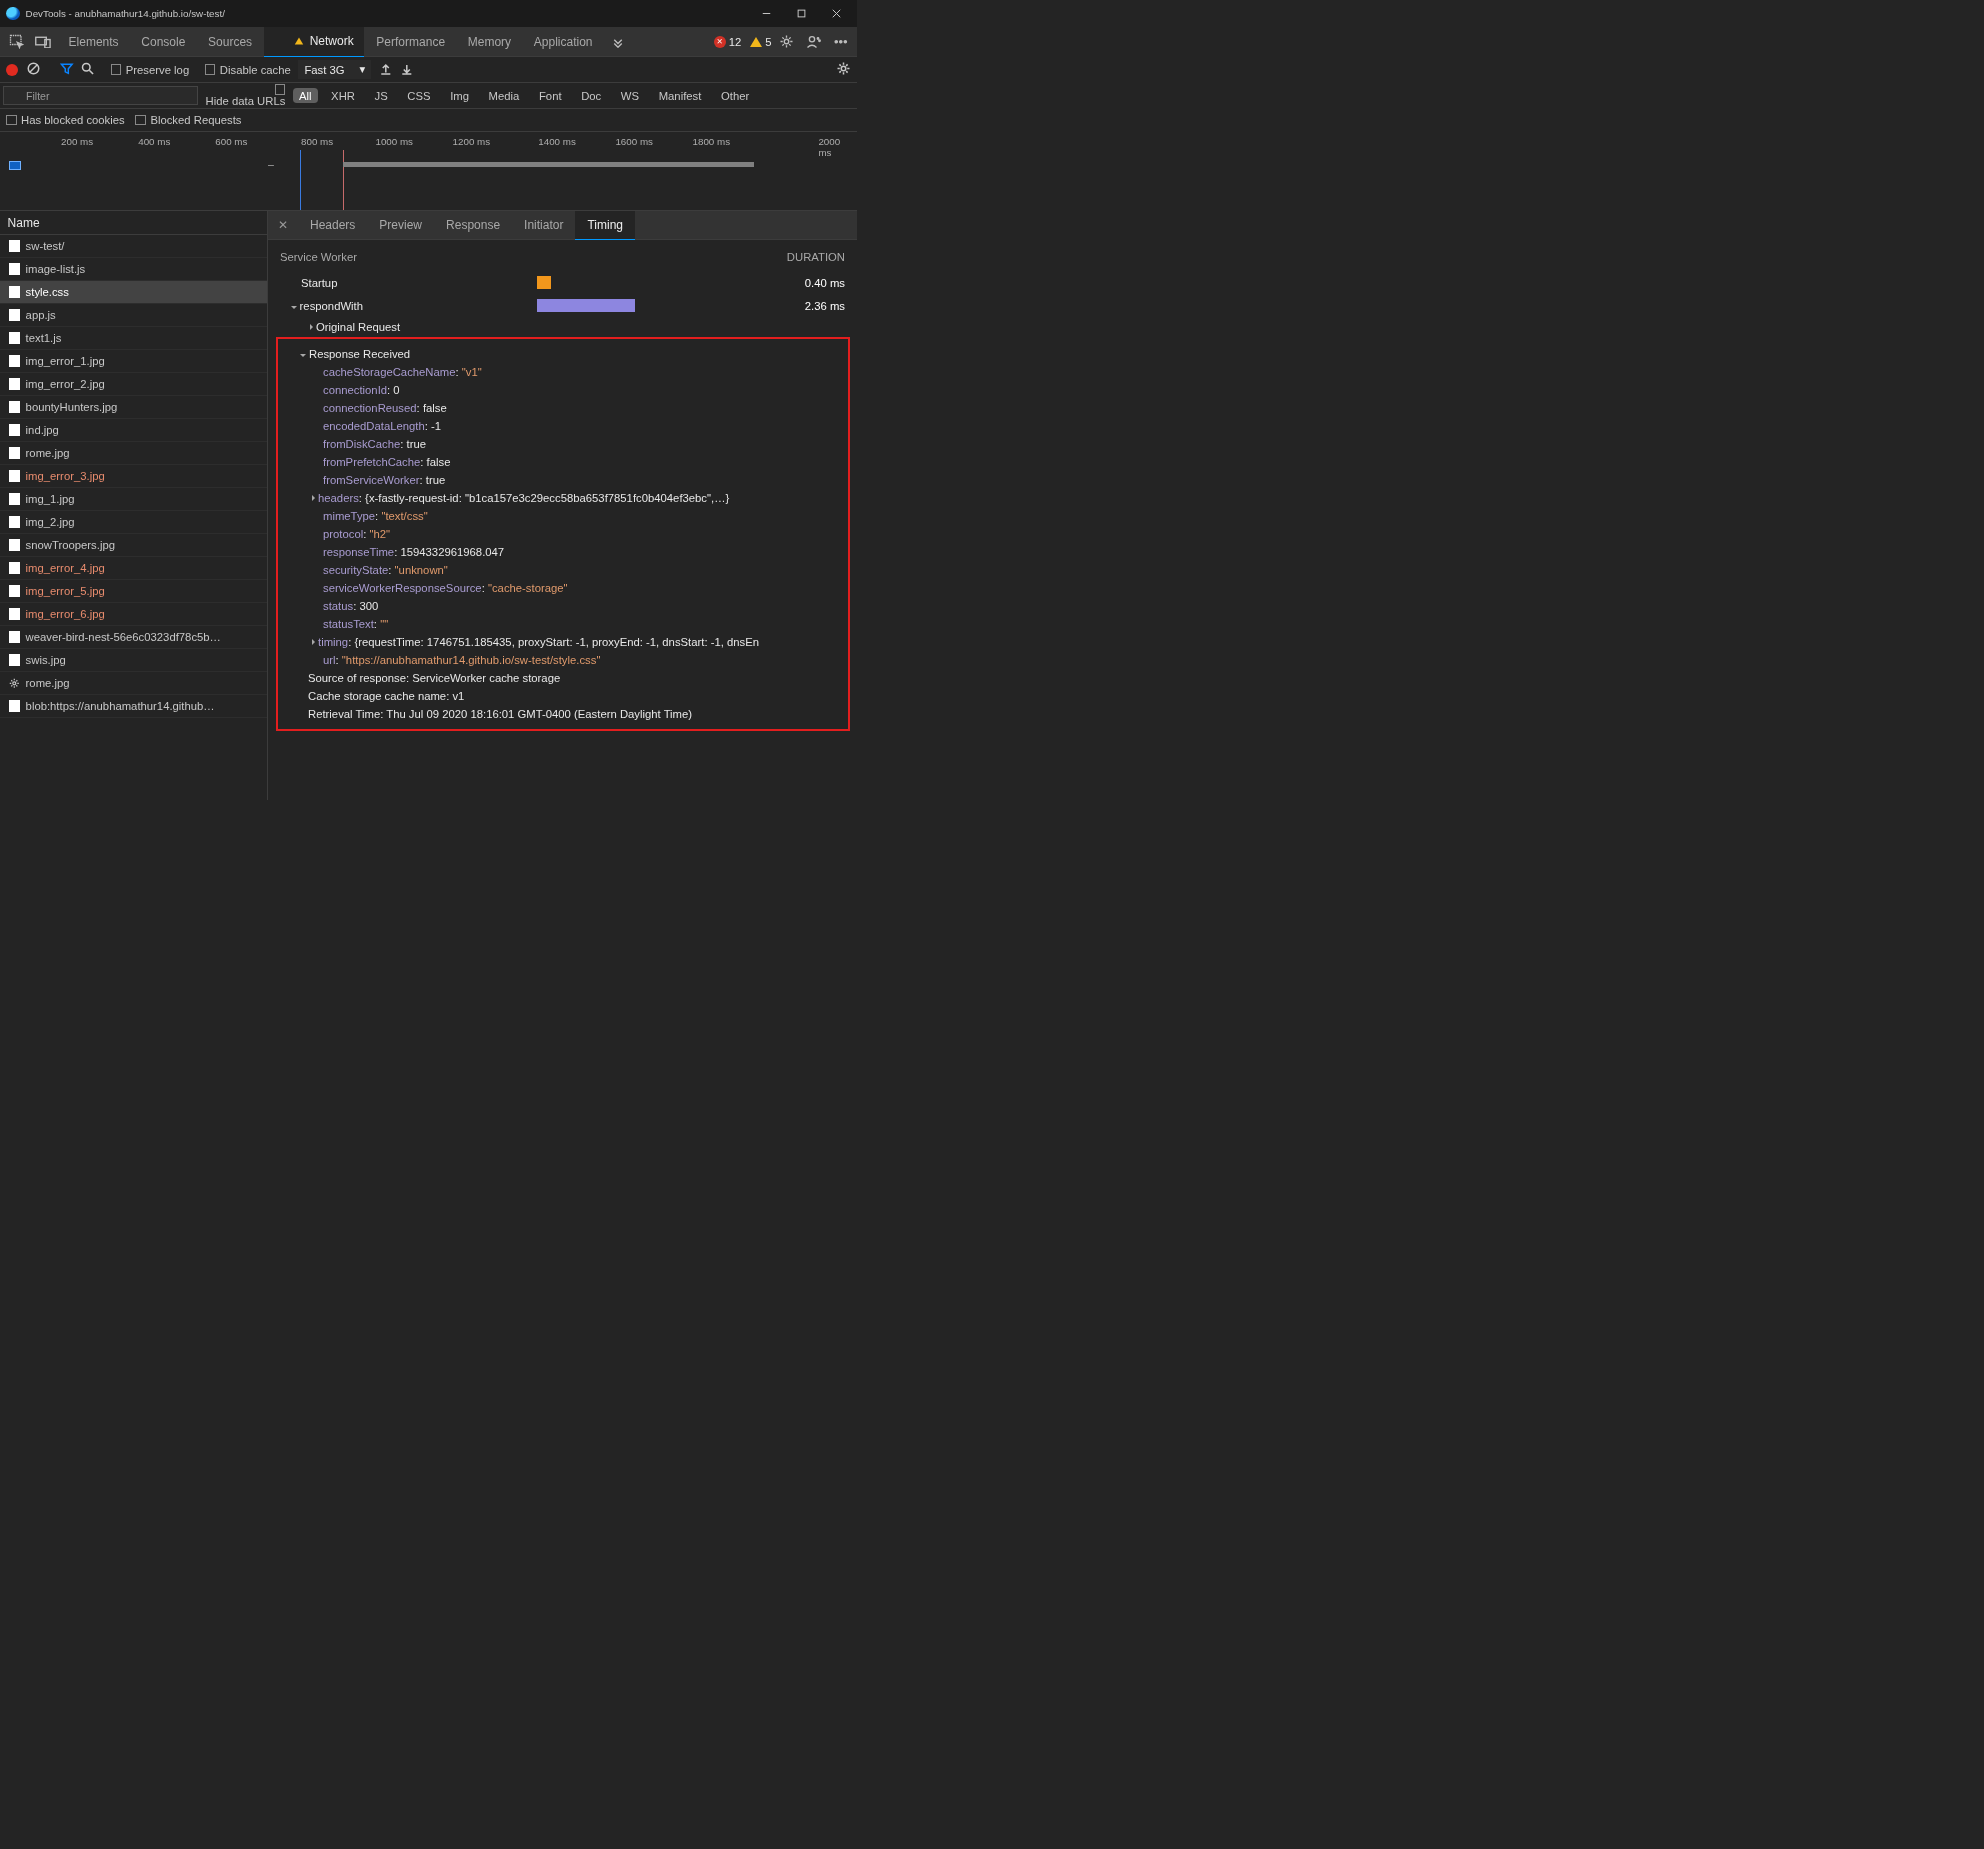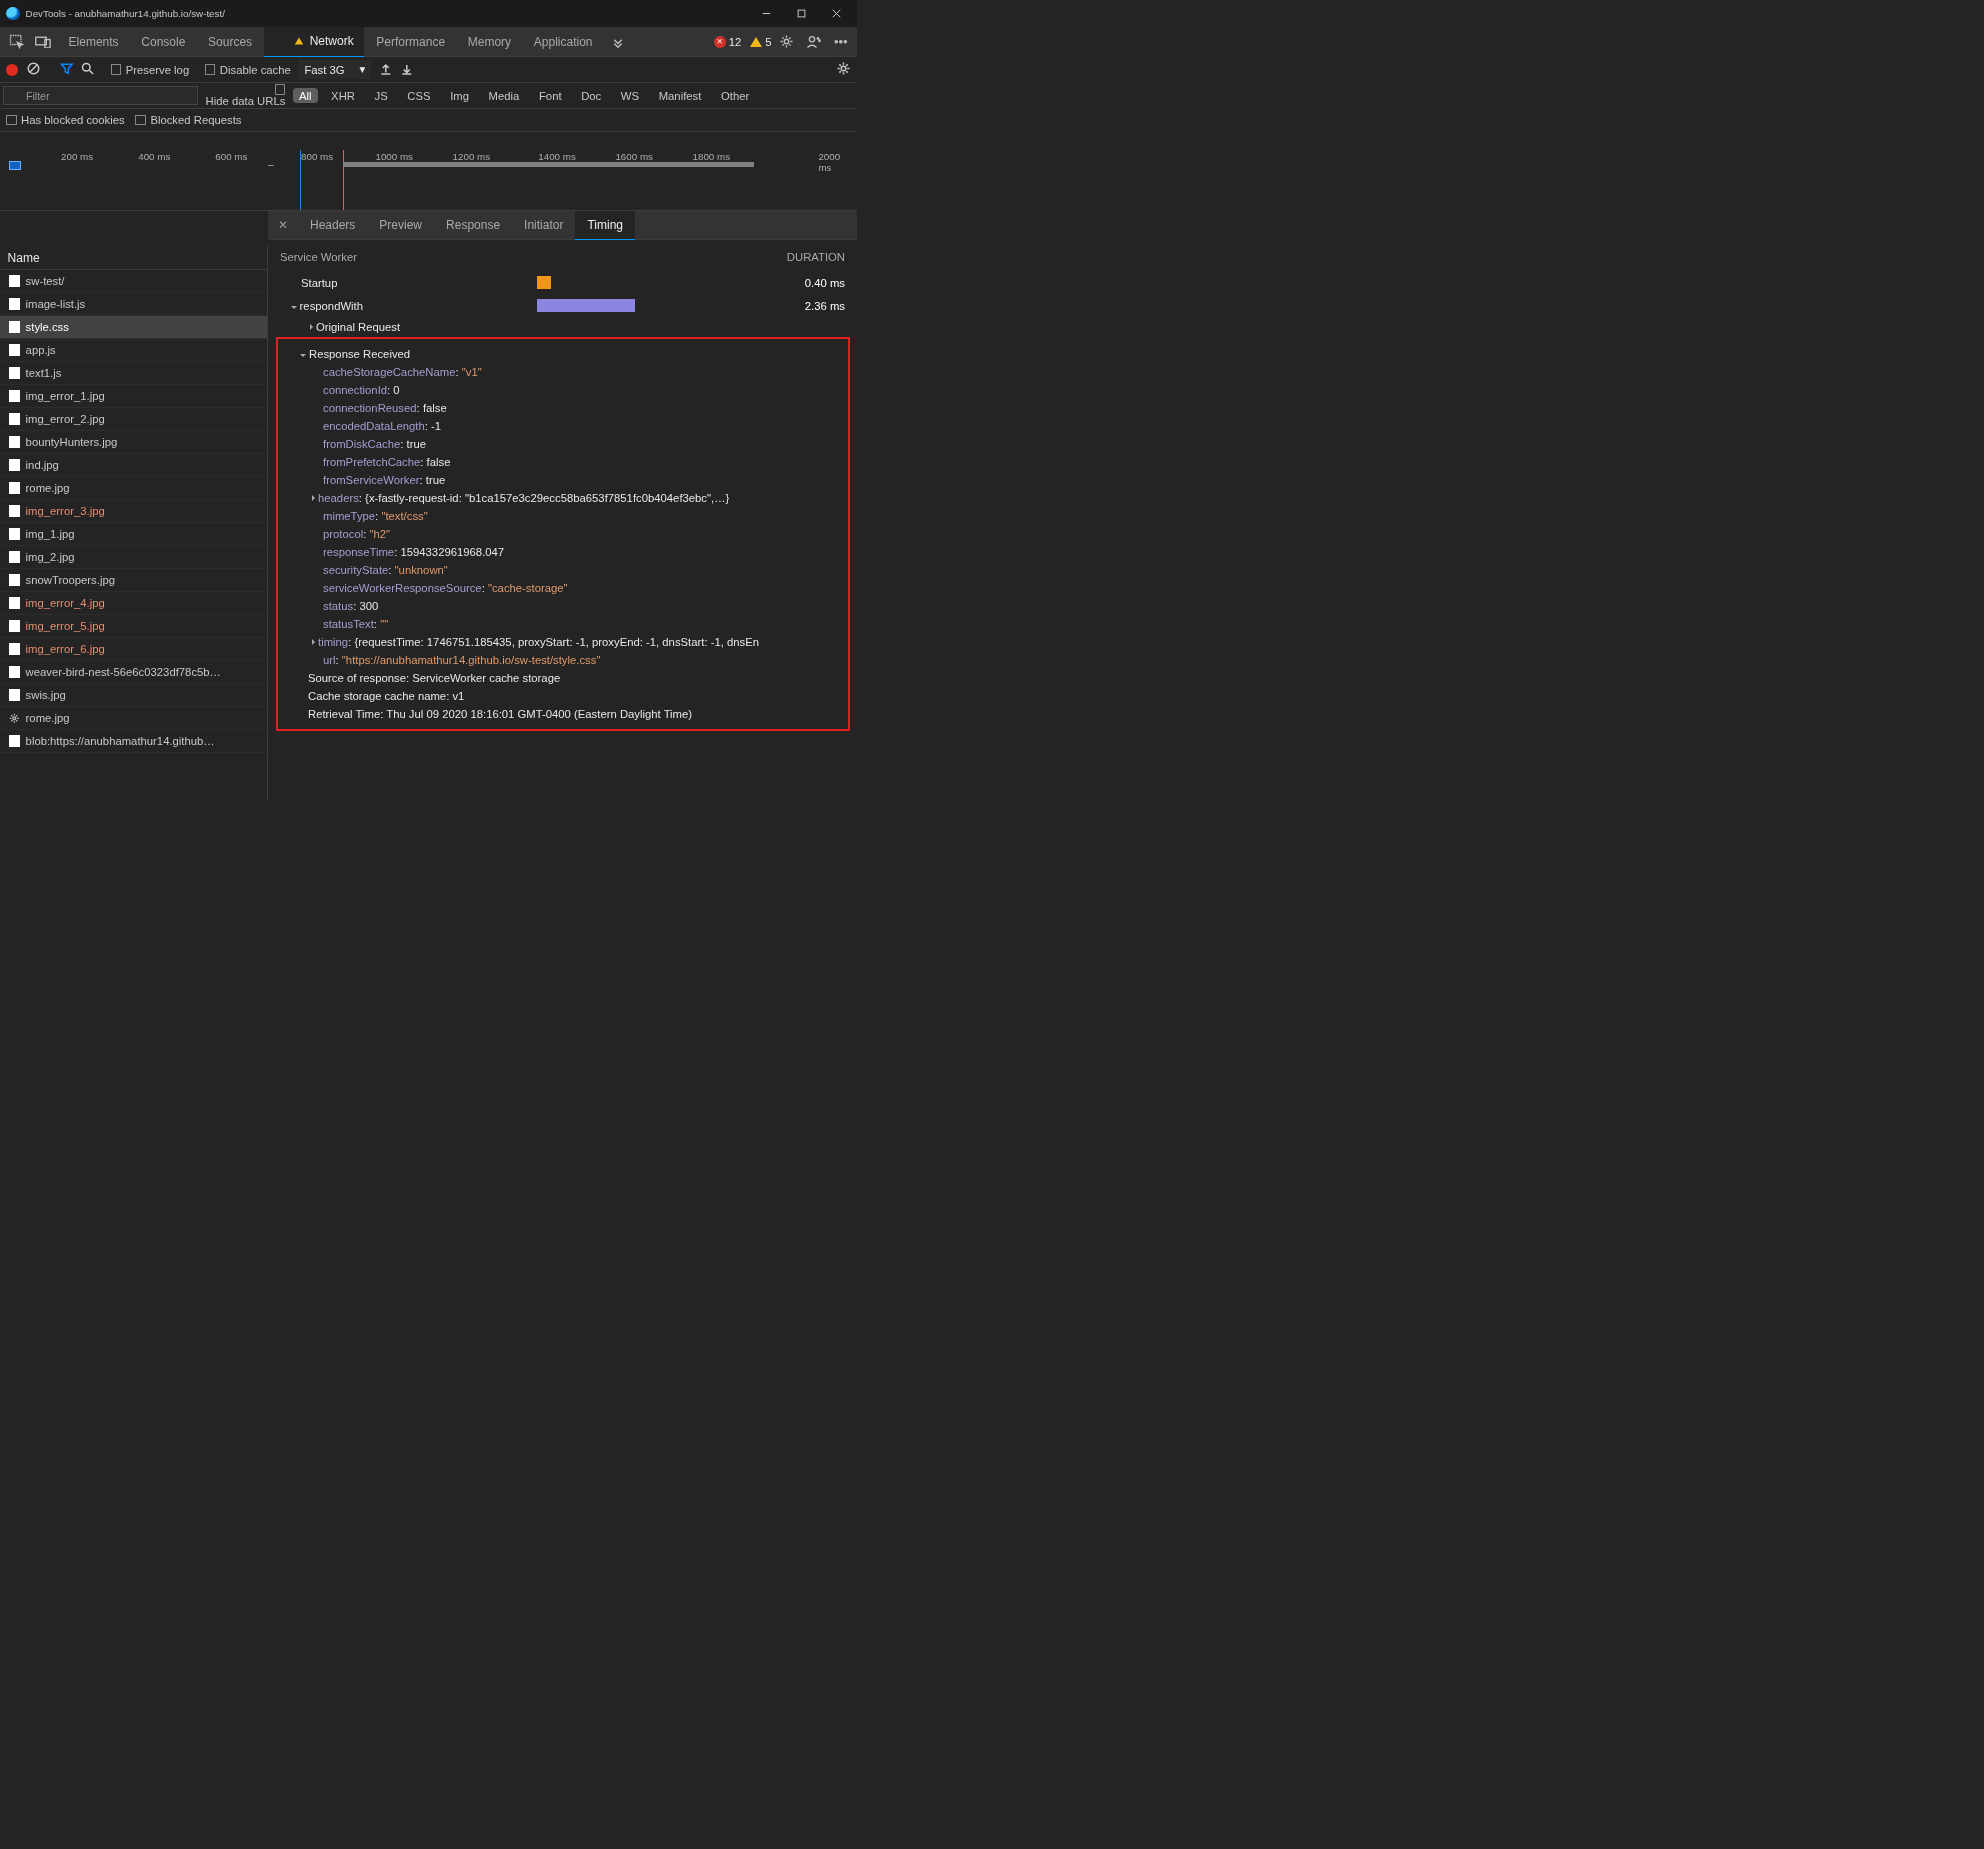--- a/index.html
+++ b/index.html
@@ -43,32 +43,32 @@
   .toolbar2 .chip.active { background: #5f5f5f; color: #fff; }
   
   
   .toolbar3 { height: 23px; background: #242424; border-bottom: 0.8px solid #3c3c3c; display: flex; align-items: center; padding: 0 6px; gap: 10.6px; }
   .toolbar3 .cb { display: flex; align-items: center; gap: 4.5px; color: #c8c8c8; font-size: 11.3px; }
   .toolbar3 .cb .box { width: 10.6px; height: 10.6px; border: 0.8px solid #888; }
   
   
   .waterfall { height: 79px; background: #242424; border-bottom: 0.8px solid #3c3c3c; position: relative; }
   .waterfall .ruler { height: 18px; display: flex; position: relative; }
-  .waterfall .ticklbl { position: absolute; top: 19px; font-size: 9.8px; color: #aeaeae; transform: translateX(-50%); }
+  .waterfall .ticklbl { position: absolute; top: 4px; font-size: 9.8px; color: #aeaeae; transform: translateX(-50%); }
   .waterfall .marker-blue { position: absolute; top: 18px; bottom: 0; width: 1.5px; background: #3a7be0; }
   .waterfall .marker-red { position: absolute; top: 18px; bottom: 0; width: 1.5px; background: #c66a6a; }
   .waterfall .scrub { position: absolute; top: 30px; height: 4.5px; background: #808080; }
   .waterfall .thumb { position: absolute; left: 9px; top: 29px; width: 12px; height: 9px; background: #1162c2; border: 0.8px solid #6fb1ff; }
   .waterfall .dash { position:absolute; top:26px; left:268px; color:#aaa; font-size:10.6px;}
   
   
   .main { display: flex; height: 624px; }
   
   
-  .left { width: 268px; border-right: 0.8px solid #3c3c3c; display: flex; flex-direction: column; background: #242424; margin-top: 35px; }
+  .left { width: 268px; border-right: 0.8px solid #3c3c3c; display: flex; flex-direction: column; background: #242424; }
   .left .hdr { height: 24px; border-bottom: 0.8px solid #3c3c3c; display: flex; align-items: center; padding: 0 7.6px; font-size: 12px; color: #e8e8e8; }
   .left .list { flex: 1; overflow: hidden; }
   .left .row { height: 23px; display: flex; align-items: center; gap: 6px; padding: 0 9px; font-size: 11.3px; color: #c8c8c8; border-bottom: 0.8px solid #2d2d2d; white-space: nowrap; overflow: hidden; text-overflow: ellipsis; }
   .left .row.selected { background: #434343; color: #fff; }
   .left .row.error { color: #e88c6e; }
   .left .row .icn { width: 10.6px; height: 11.3px; background: #fff; flex-shrink: 0; }
   .left .row .gearicn { width: 10.6px; height: 10.6px; display: inline-flex; align-items: center; justify-content: center; }
   .left .row .gearicn svg { stroke: #c8c8c8; fill: none; stroke-width: 1.6; }
   .left .status { height: 21px; border-top: 0.8px solid #3c3c3c; display: flex; align-items: center; padding: 0 6px; gap: 6px; font-size: 10.6px; color: #bdbdbd; white-space: nowrap; overflow: hidden; }
 

